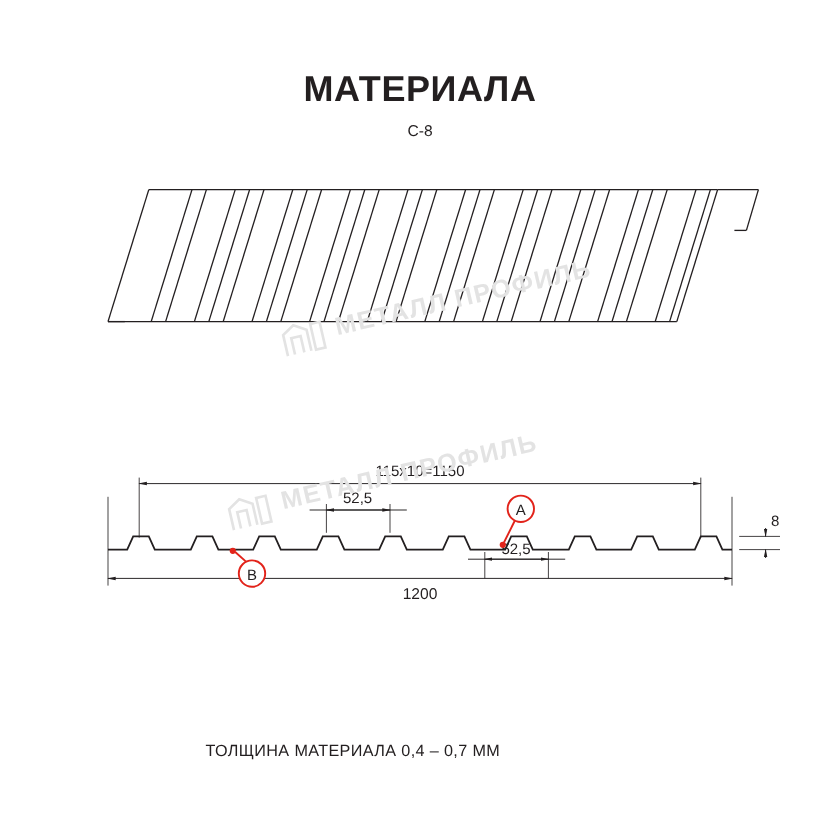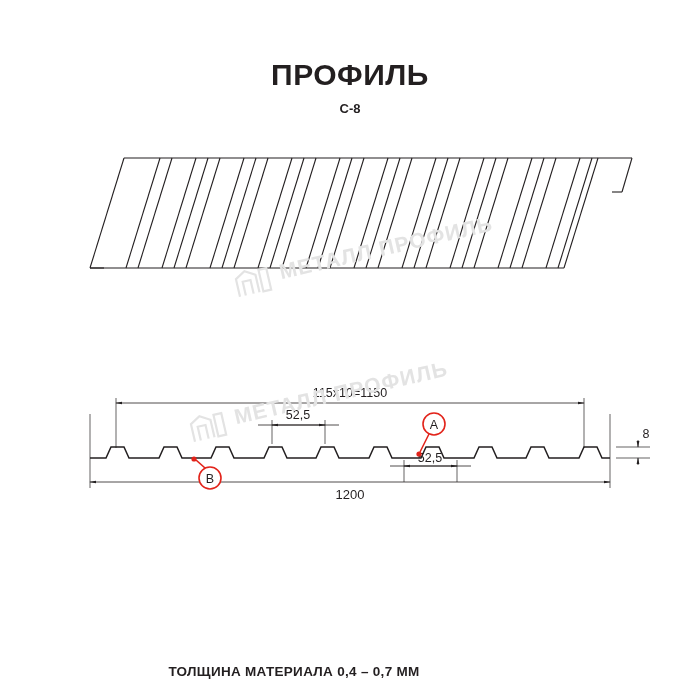--- a/index.html
+++ b/index.html
@@ -31,34 +31,33 @@
     letter-spacing: 0.5px;
     color: #231f20;
   }
   .subtitle {
     position: absolute;
     top: 101px;
     left: 0;
     width: 700px;
     text-align: center;
     font-size: 13px;
-    font-weight: bold;
+    font-weight: normal;
     color: #231f20;
   }
   .footer-note {
     position: absolute;
     top: 618px;
     left: 0;
     width: 588px;
     text-align: center;
     font-size: 13.5px;
-    font-weight: bold;
+    font-weight: normal;
     letter-spacing: 0.3px;
     color: #231f20;
-    margin-top: 46px;
   }
   .iso-wrap {
     position: absolute;
     top: 140px;
     left: 60px;
     width: 580px;
     height: 160px;
   }
   .section-wrap {
     position: absolute;
@@ -89,21 +88,21 @@
     margin-right: 8px;
   }
   svg { display: block; overflow: visible; }
   text { font-family: "Liberation Sans", sans-serif; fill: #231f20; }
 </style>
 </head>
 <body>
 
 <div class="page">
 
-  <div class="title">ПРОФИЛЬ</div>
+  <div class="title">МАТЕРИАЛА</div>
   <div class="subtitle">C-8</div>
 
   <div class="iso-wrap">
     <svg width="580" height="160" viewBox="0 0 580 160">
       <g fill="none" stroke="#231f20" stroke-width="1.1" stroke-linejoin="miter">
 
         <path d="M64 18 L538 18"></path>
 
         <path d="M64 18 L30 128"></path>
         <path d="M30 128 L44 128"></path>

